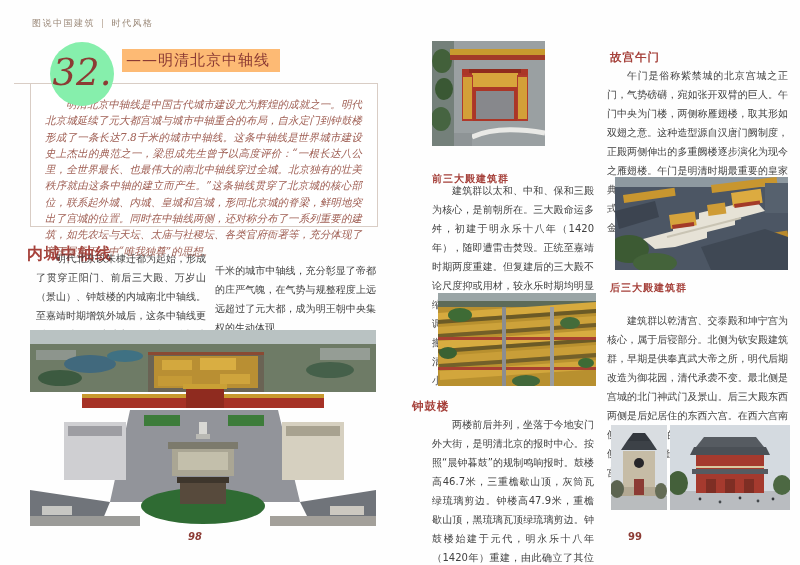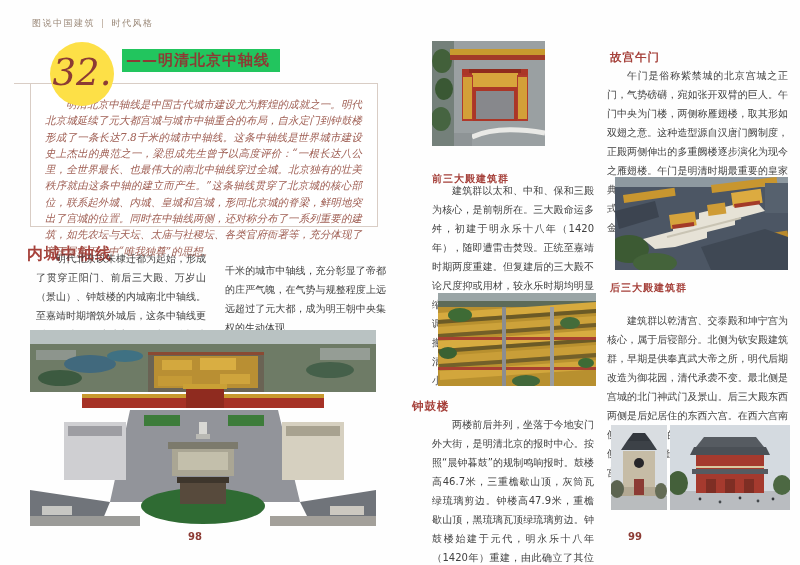--- a/index.html
+++ b/index.html
@@ -9,44 +9,44 @@
   
   .running-head{position:absolute;left:32px;top:17px;font-size:9px;color:#9a8878;
                 letter-spacing:1.5px;}
   .running-head .sep{margin:0 6px;color:#b8a898;}
 
   
   .stub-line{position:absolute;left:14px;top:83px;width:17px;height:1px;background:#d9cdc5;}
   .intro-box{position:absolute;left:30px;top:83px;width:346px;height:142px;
              border:1px solid #d9cdc5;background:#fff;}
   .chapter-circle{position:absolute;left:50px;top:42px;width:64px;height:64px;
-                  border-radius:50%;background:#fde047;text-align:center;z-index:3;}
+                  border-radius:50%;background:#86efac;text-align:center;z-index:3;}
   .chapter-number{font-family:"DejaVu Serif",serif;font-style:italic;font-size:37px;
                   color:#8c3b34;line-height:62px;}
   .chapter-title{position:absolute;left:122px;top:45px;z-index:3;color:#8c3b34;}
   .chapter-title .l1{font-size:15px;font-weight:bold;letter-spacing:3px;}
-  .chapter-title .l2{font-size:15px;font-weight:bold;letter-spacing:1px;background:#22c55e;
+  .chapter-title .l2{font-size:15px;font-weight:normal;letter-spacing:1px;background:#fdba74;
                      padding:2px 10px 2px 4px;margin-top:4px;display:inline-block;}
   .intro-text{position:absolute;left:45px;top:96px;width:317px;z-index:2;
               font-family:"DejaVu Serif",serif;font-style:italic;
               font-size:10.5px;line-height:16.3px;color:#a06055;
               text-align:justify;text-indent:2em;}
 
   
   .sec-heading{position:absolute;font-weight:bold;color:#a5403a;letter-spacing:1px;}
   .h-axis{left:27px;top:244px;font-size:16px;}
   .body-text{font-size:10px;line-height:19px;color:#3f3f3f;text-align:justify;}
   .axis-col1{position:absolute;left:36px;top:249px;width:170px;text-indent:2em;}
-  .axis-col2{position:absolute;left:225px;top:261px;width:161px;}
+  .axis-col2{position:absolute;left:215px;top:261px;width:161px;}
 
   .photo{position:absolute;overflow:hidden;}
   .photo svg{display:block;}
 
   .page-number{position:absolute;top:531px;font-size:10px;font-weight:bold;color:#8c3b34;}
-  .pn-left{left:188px;} .pn-right{left:628px;}
+  .pn-left{left:188px;font-style:italic;} .pn-right{left:628px;}
 
   
   .h1r{left:610px;top:50px;font-size:11.5px;}
   .t1r{position:absolute;left:607px;top:66px;width:181px;text-indent:2em;}
   .h2r{left:432px;top:172px;font-size:10px;}
   .t2r{position:absolute;left:432px;top:181px;width:162px;text-indent:2em;}
   .h3r{left:610px;top:281px;font-size:10px;}
   .t3r{position:absolute;left:607px;top:311px;width:181px;text-indent:2em;}
   .h4r{left:412px;top:399px;font-size:11.5px;}
   .t4r{position:absolute;left:432px;top:415px;width:162px;text-indent:2em;}

